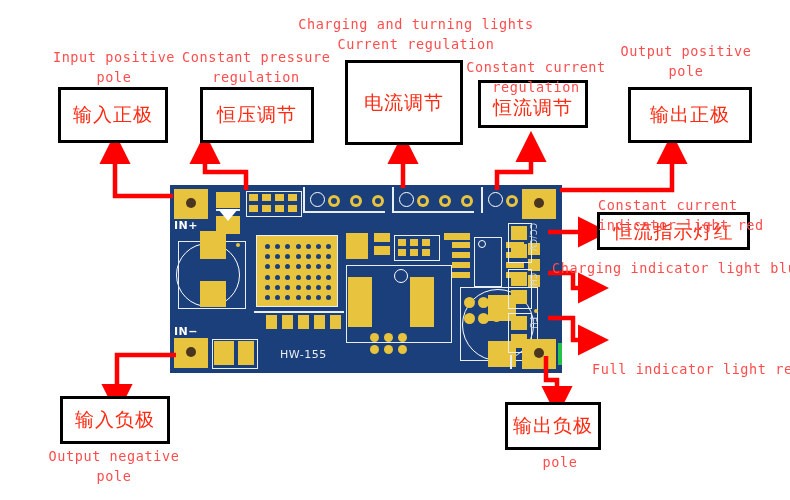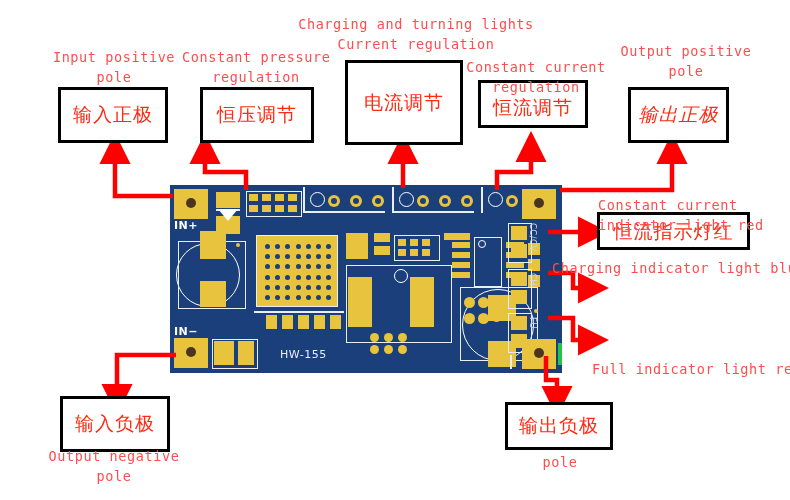--- a/index.html
+++ b/index.html
@@ -373,31 +373,31 @@
   </div>
 
   <div class="box" style="left:345px;top:60px;width:118px;height:85px;justify-content:space-around;">
     <span class="ln">电流调节</span>
   </div>
 
   <div class="box" style="left:478px;top:80px;width:110px;height:48px;justify-content:flex-end;padding-bottom:3px;">
     <span class="ln">恒流调节</span>
   </div>
 
-  <div class="box" style="left:628px;top:87px;width:101px;height:56px;font-style:italic;">
+  <div class="box" style="left:628px;top:87px;width:124px;height:56px;">
     <span class="ln">输出正极</span>
   </div>
 
   <div class="box" style="left:597px;top:212px;width:153px;height:38px;justify-content:flex-end;padding-bottom:1px;">
     <span class="ln">恒流指示灯红</span>
   </div>
 
 
 
-  <div class="box" style="left:60px;top:396px;width:110px;height:56px;">
+  <div class="box" style="left:60px;top:396px;width:110px;height:48px;">
     <span class="ln">输入负极</span>
   </div>
 
-  <div class="box" style="left:505px;top:402px;width:108px;height:48px;align-items:center;">
+  <div class="box" style="left:505px;top:402px;width:96px;height:48px;align-items:center;">
     <span class="ln">输出负极</span>
   </div>
 
 </div>
 
 </body></html>

